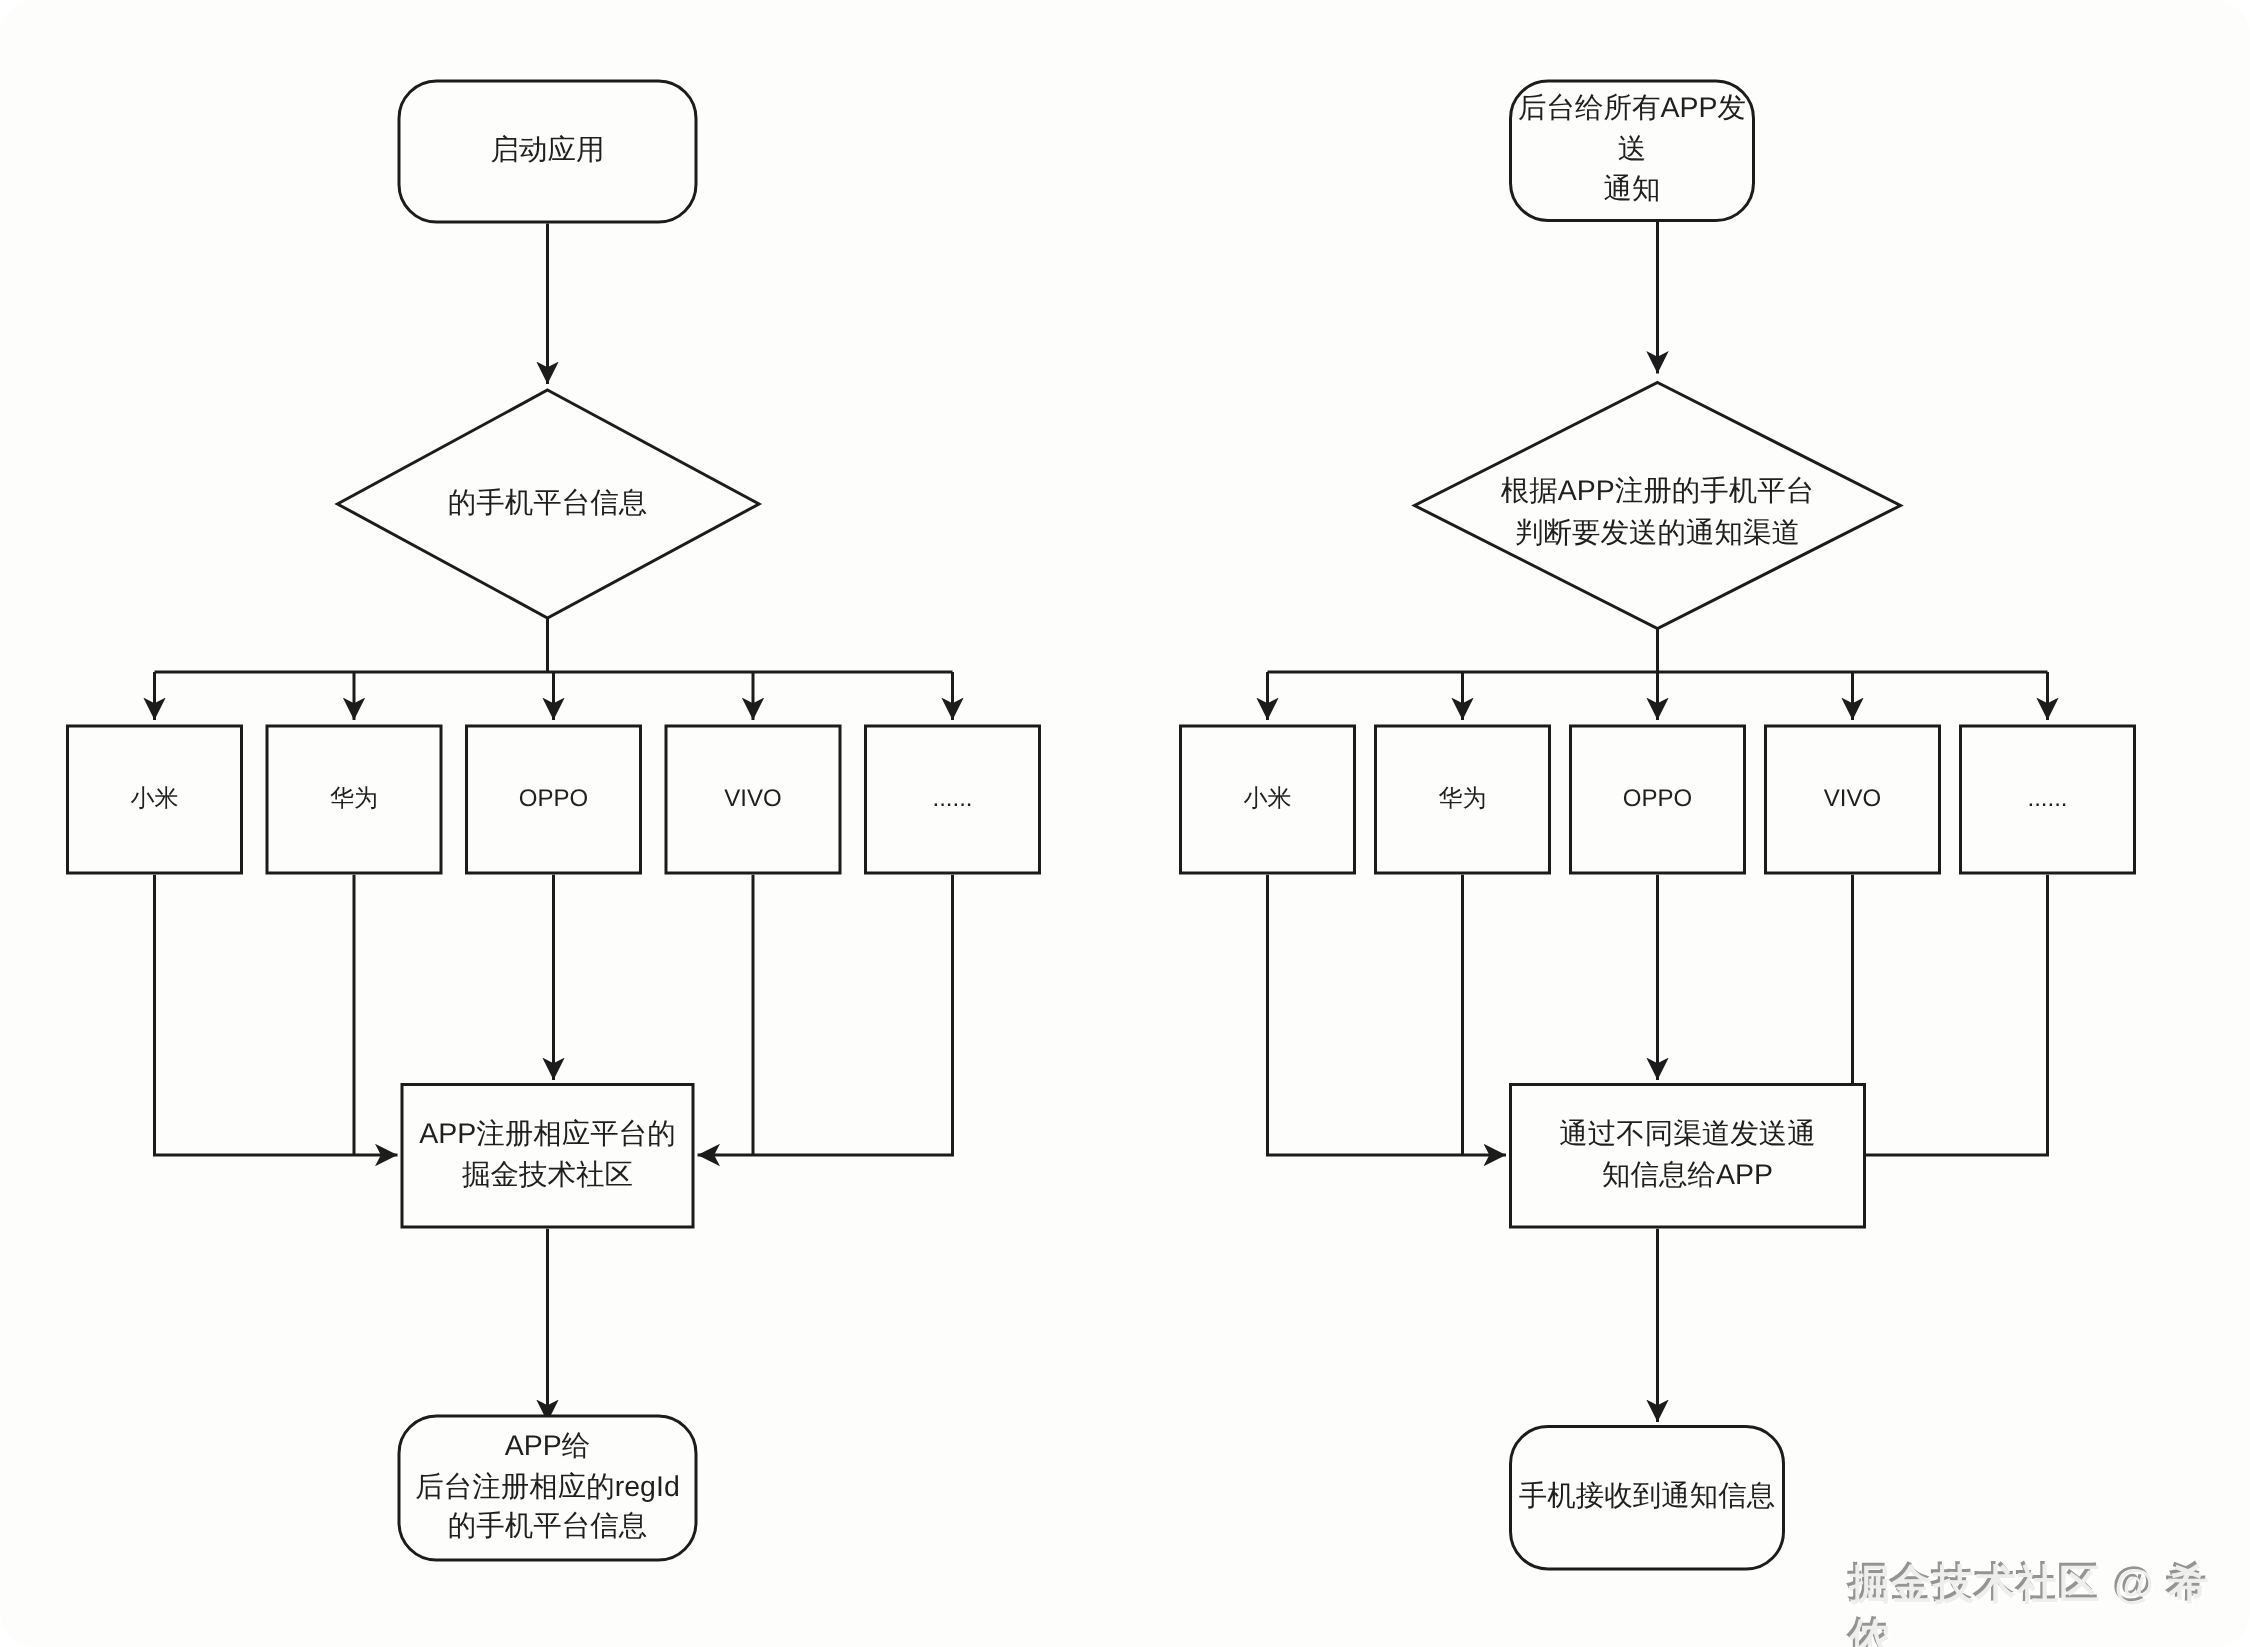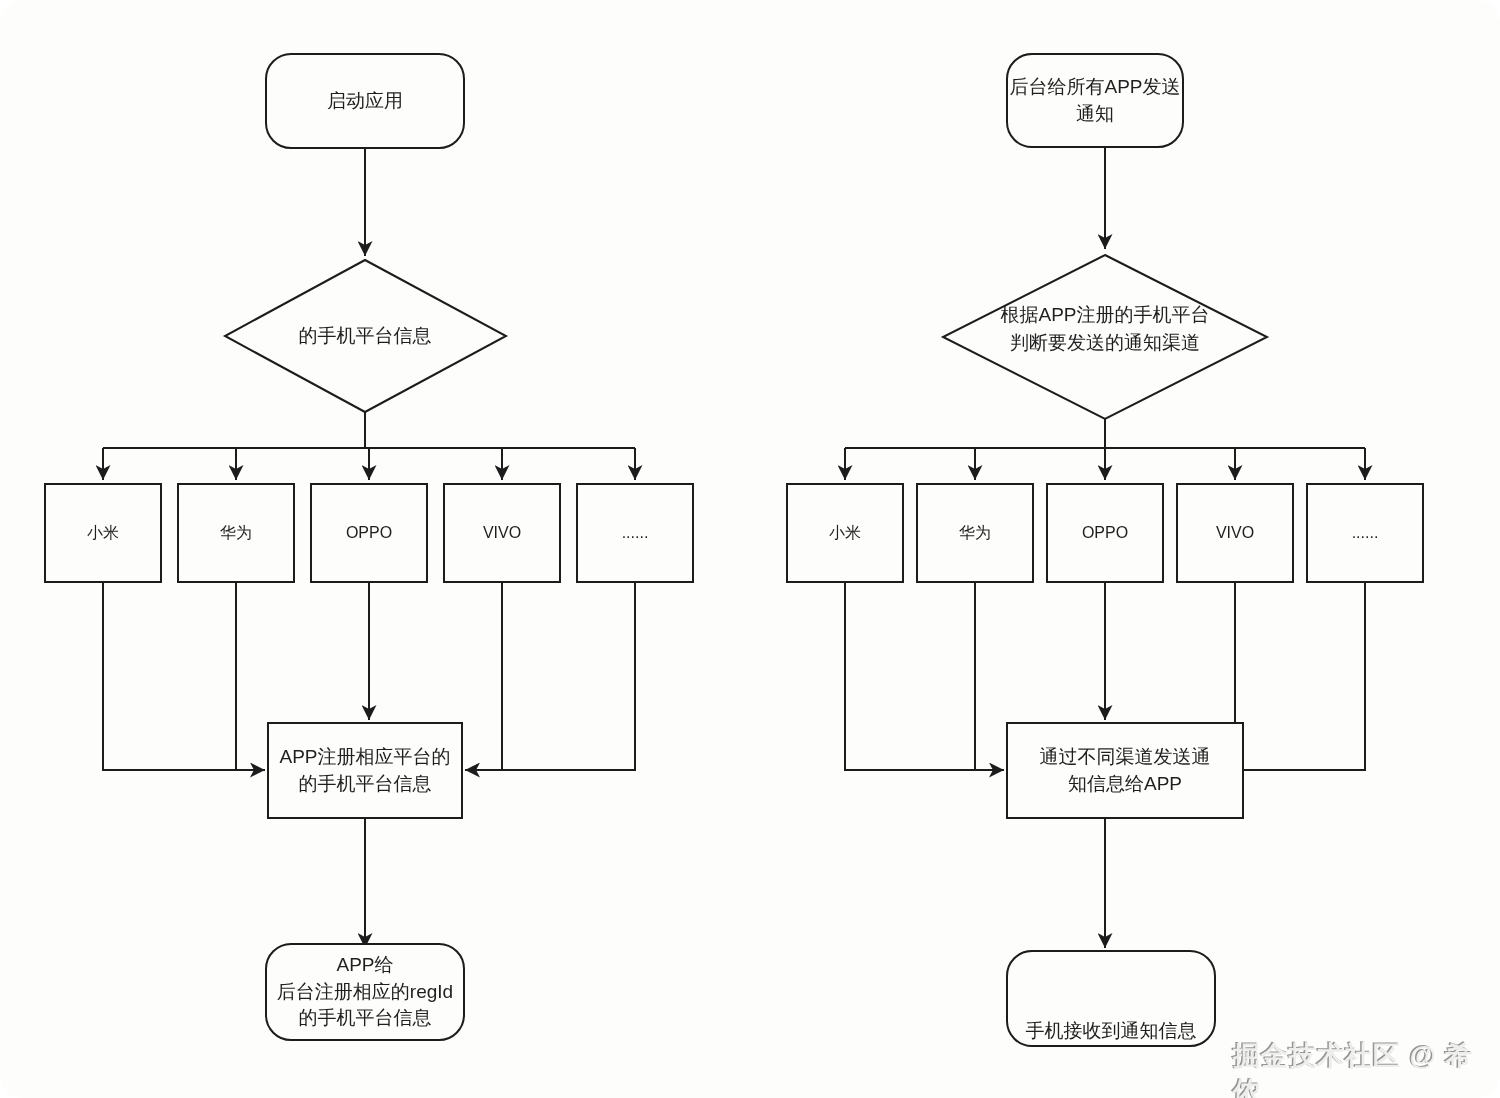--- a/index.html
+++ b/index.html
@@ -107,35 +107,35 @@
   </div>
   <div class="node platform" style="left:443px;top:483px;width:118px;height:100px;">
     <span>VIVO</span>
   </div>
   <div class="node platform" style="left:576px;top:483px;width:118px;height:100px;">
     <span>......</span>
   </div>
 
   <div class="node" style="left:267px;top:722px;width:196px;height:97px;">
     <span>APP注册相应平台的
-的手机平台信息</span>
+掘金技术社区</span>
   </div>
 
   <div class="node terminator" style="left:265px;top:943px;width:200px;height:98px;">
     <span>APP给
 后台注册相应的regId
 的手机平台信息</span>
   </div>
 
-  <div class="node terminator" style="left:1006px;top:53px;width:178px;height:95px;">
+  <div class="node terminator" style="left:1006px;top:53px;width:164px;height:95px;">
     <span>后台给所有APP发送
 通知</span>
   </div>
 
-  <div class="diamond-label" style="left:950px;top:296px;width:310px;height:66px;">根据APP注册的手机平台
+  <div class="diamond-label" style="left:950px;top:309px;width:310px;height:66px;">根据APP注册的手机平台
 判断要发送的通知渠道</div>
 
   <div class="node platform" style="left:786px;top:483px;width:118px;height:100px;">
     <span>小米</span>
   </div>
   <div class="node platform" style="left:916px;top:483px;width:118px;height:100px;">
     <span>华为</span>
   </div>
   <div class="node platform" style="left:1046px;top:483px;width:118px;height:100px;">
     <span>OPPO</span>
@@ -145,19 +145,19 @@
   </div>
   <div class="node platform" style="left:1306px;top:483px;width:118px;height:100px;">
     <span>......</span>
   </div>
 
   <div class="node" style="left:1006px;top:722px;width:238px;height:97px;">
     <span>通过不同渠道发送通
 知信息给APP</span>
   </div>
 
-  <div class="node terminator" style="left:1006px;top:950px;width:210px;height:97px;align-items:flex-end;">
+  <div class="node terminator" style="left:1006px;top:950px;width:184px;height:97px;">
     <span>手机接收到通知信息</span>
   </div>
 
   <div class="watermark" style="left:1233px;top:1038px;">掘金技术社区 @ 希侬</div>
 
 </div>
 
 </body></html>

